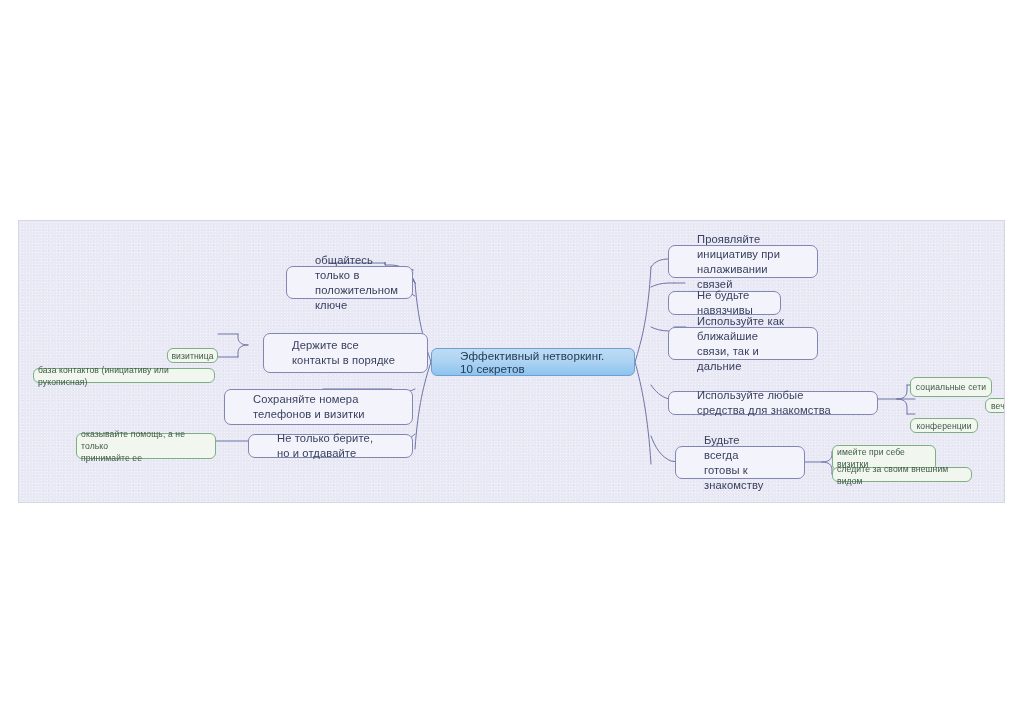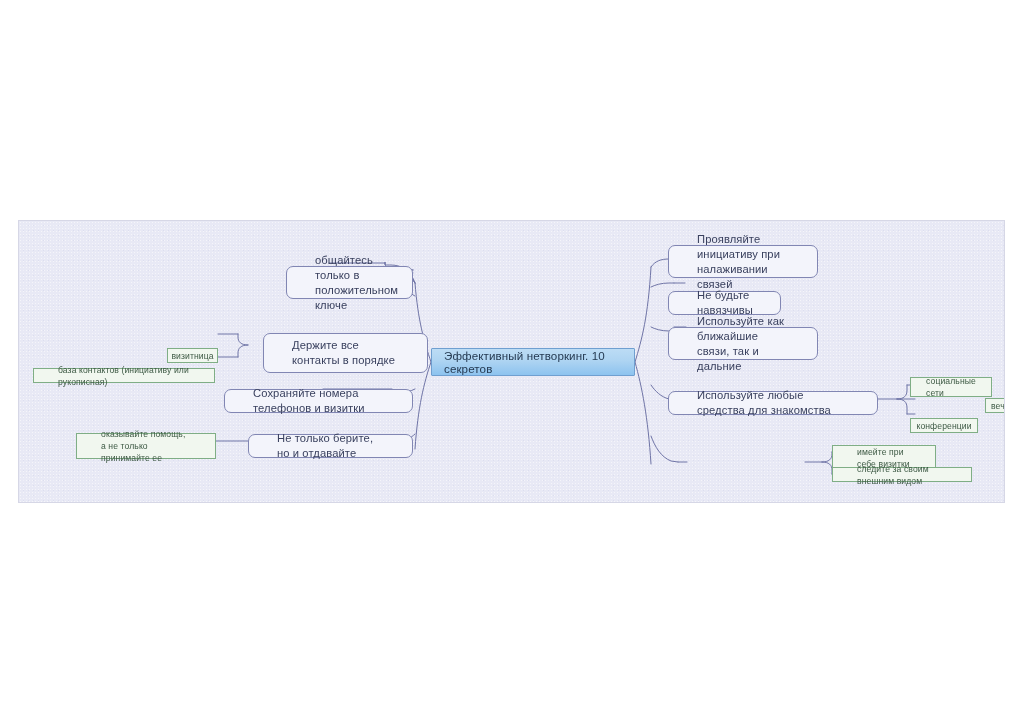--- a/index.html
+++ b/index.html
@@ -59,32 +59,32 @@
     font-size: 11.2px;
     padding: 0 28px;
     line-height: 15px;
     background: #f3f4fb;
     border-color: #8186b3;
     color: #39405e;
   }
 
   .node.leaf {
     font-size: 8.6px;
-    padding: 0 24px;
+    padding: 0 4px;
     line-height: 12px;
-    border-radius: 0;
+    border-radius: 6px;
     background: #f1f7ef;
     border: 1px solid #7fae85;
     color: #3e5a45;
   }
 
   .node.center {
     font-size: 11.6px;
-    padding: 0 12px;
-    border-radius: 1px;
+    padding: 0 28px;
+    border-radius: 6px;
     border: 1px solid #6f9fd0;
     color: #253a52;
     background: linear-gradient(to bottom, #bcdcf5 0%, #aed4f2 45%, #8dc3ef 100%);
     justify-content: center;
   }
 </style>
 </head>
 <body>
 
 <div id="mindmap-canvas">
@@ -154,41 +154,43 @@
   </svg>
 
   <div class="node center" style="left:412px; top:127px; width:204px; height:28px;">Эффективный нетворкинг. 10 секретов</div>
 
   <div class="node level1" style="left:267px; top:45px; width:127px; height:33px;">общайтесь только в
 положительном ключе</div>
 
 
   <div class="node level1" style="left:244px; top:112px; width:165px; height:40px;">Держите все контакты в порядке</div>
 
-  <div class="node level1" style="left:205px; top:168px; width:189px; height:24px;">Сохраняйте номера телефонов и визитки</div>
+  <div class="node level1" style="left:205px; top:168px; width:189px; height:36px;">Сохраняйте номера телефонов и визитки</div>
 
   <div class="node level1" style="left:229px; top:213px; width:165px; height:24px;">Не только берите, но и отдавайте</div>
 
   <div class="node leaf" style="left:148px; top:127px; width:51px; height:15px; justify-content:center;">визитница</div>
 
   <div class="node leaf" style="left:14px; top:147px; width:182px; height:15px; justify-content:center;">база контактов (инициативу или рукописная)</div>
 
   <div class="node leaf" style="left:57px; top:212px; width:140px; height:26px;">оказывайте помощь, а не только
 принимайте ее</div>
 
   <div class="node level1" style="left:649px; top:24px; width:150px; height:33px;">Проявляйте инициативу при
 налаживании связей</div>
 
   <div class="node level1" style="left:649px; top:70px; width:113px; height:24px;">Не будьте навязчивы</div>
 
   <div class="node level1" style="left:649px; top:106px; width:150px; height:33px;">Используйте как ближайшие
 связи, так и дальние</div>
 
   <div class="node level1" style="left:649px; top:170px; width:210px; height:24px;">Используйте любые средства для знакомства</div>
 
+  <div class="node level1" style="left:656px; top:225px; width:130px; height:33px;">Будьте всегда готовы к
+знакомству</div>
 
   <div class="node leaf" style="left:891px; top:156px; width:82px; height:20px; justify-content:center;">социальные сети</div>
 
   <div class="node leaf" style="left:920px; top:177px; width:54px; height:15px; justify-content:center;margin-left:46px;">вечеринки</div>
 
   <div class="node leaf" style="left:891px; top:197px; width:68px; height:15px; justify-content:center;">конференции</div>
 
   <div class="node leaf" style="left:813px; top:224px; width:104px; height:26px; justify-content:center;">имейте при себе визитки</div>
 
   <div class="node leaf" style="left:813px; top:246px; width:140px; height:15px; justify-content:center;">следите за своим внешним видом</div>

